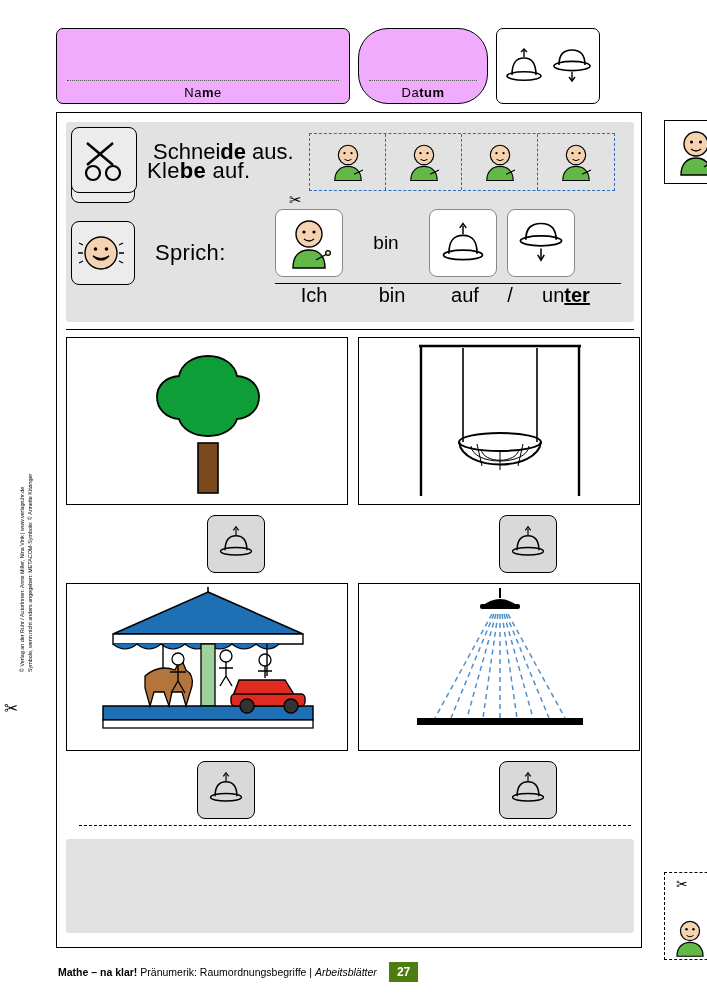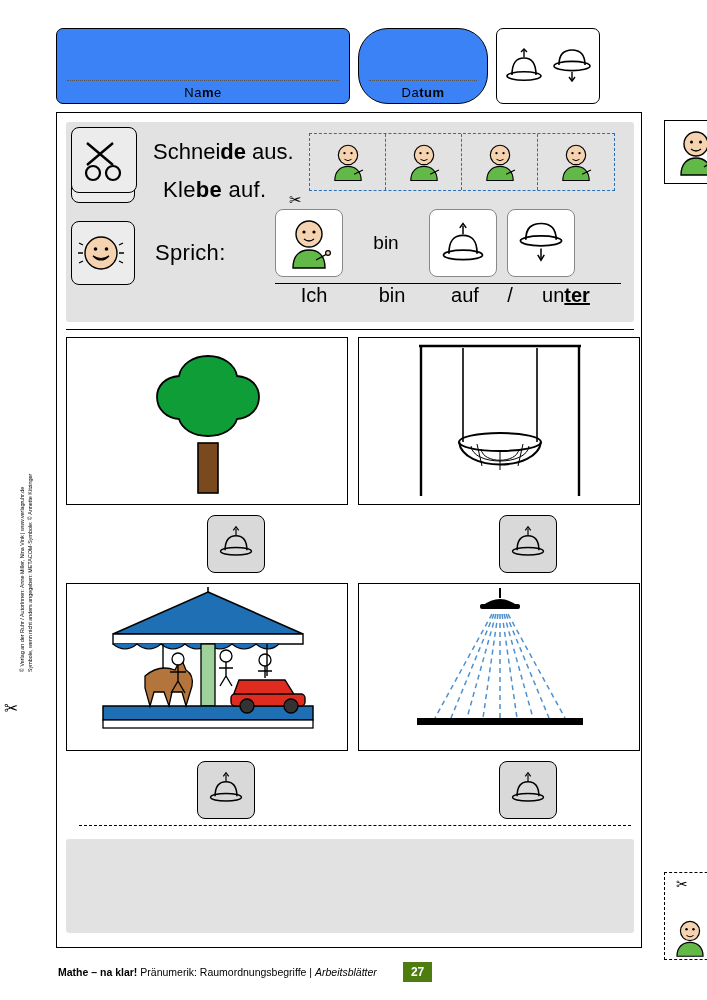--- a/index.html
+++ b/index.html
@@ -20,21 +20,21 @@
     top: 28px;
     width: 596px;
     height: 76px;
     display: flex;
     align-items: flex-start;
     gap: 8px;
   }
   .field-box {
     border: 1.6px solid #000;
     border-radius: 7px;
-    background: #3b82f6;
+    background: #f0abfc;
     position: relative;
     height: 76px;
   }
   .field-name { width: 294px; }
   .field-date { width: 130px; border-radius: 30px; }
   .field-dotted {
     position: absolute;
     left: 10px; right: 10px;
     bottom: 22px;
     border-bottom: 1px dotted #555;
@@ -87,22 +87,22 @@
     border: 1.5px solid #000;
     border-radius: 8px;
     display: flex;
     align-items: center;
     justify-content: center;
   }
   .instr-row1 {
     position: absolute;
     left: 14px; top: 26px;
     display: flex;
-    align-items: flex-end;
-    gap: 28px;
+    align-items: center;
+    gap: 12px;
   }
   .instr-row2 {
     position: absolute;
     left: 14px; top: 108px;
     display: flex;
     align-items: center;
     gap: 20px;
   }
   .glue-card { width: 64px; height: 64px; }
   .mouth-card { width: 64px; height: 64px; }
@@ -279,21 +279,21 @@
   }
 
   
   .footer {
     position: absolute;
     left: 58px;
     bottom: 18px;
     font-size: 10.5px;
     display: flex;
     align-items: center;
-    gap: 20px;
+    gap: 6px;
   }
   .footer b { font-weight: bold; }
   .footer i { font-style: italic; }
   .page-badge {
     background: #4d7c0f;
     color: #fff;
     font-size: 12px;
     font-weight: bold;
     padding: 3px 8px;
     margin-left: 6px;

